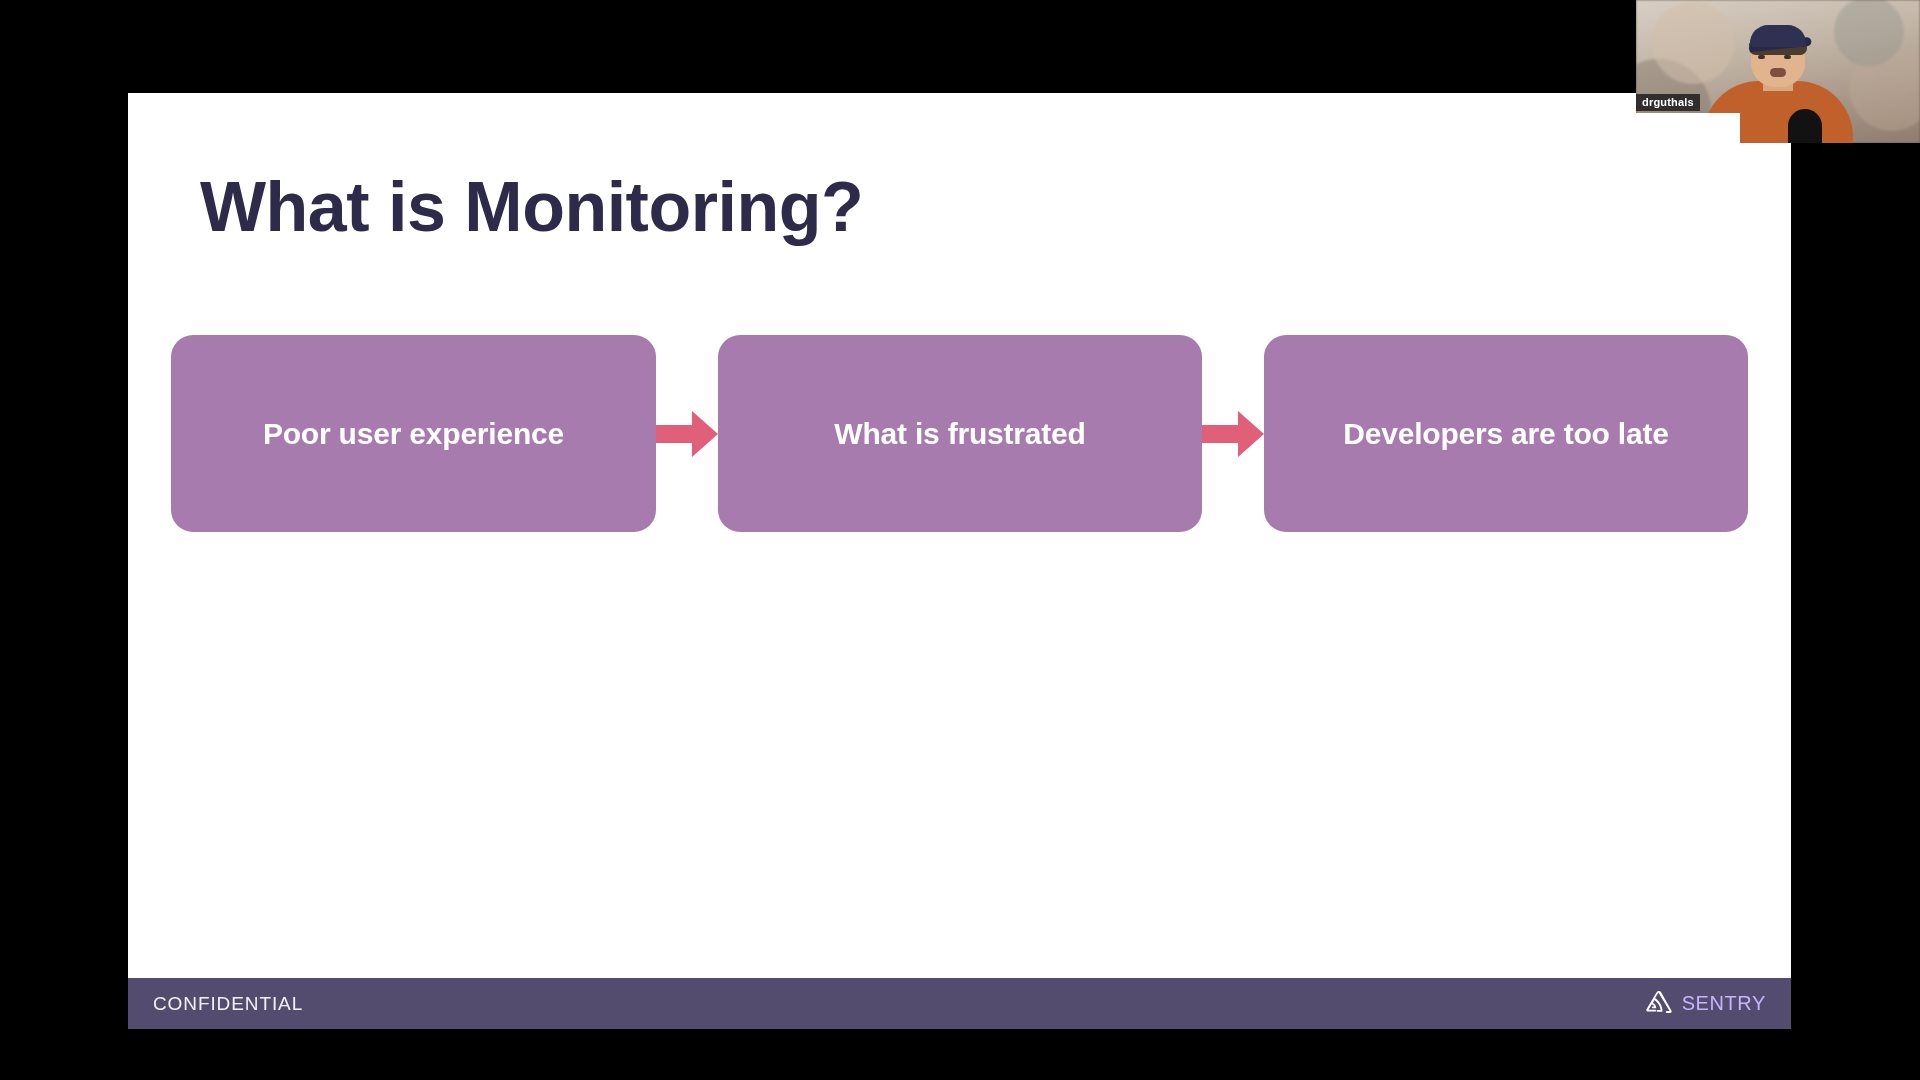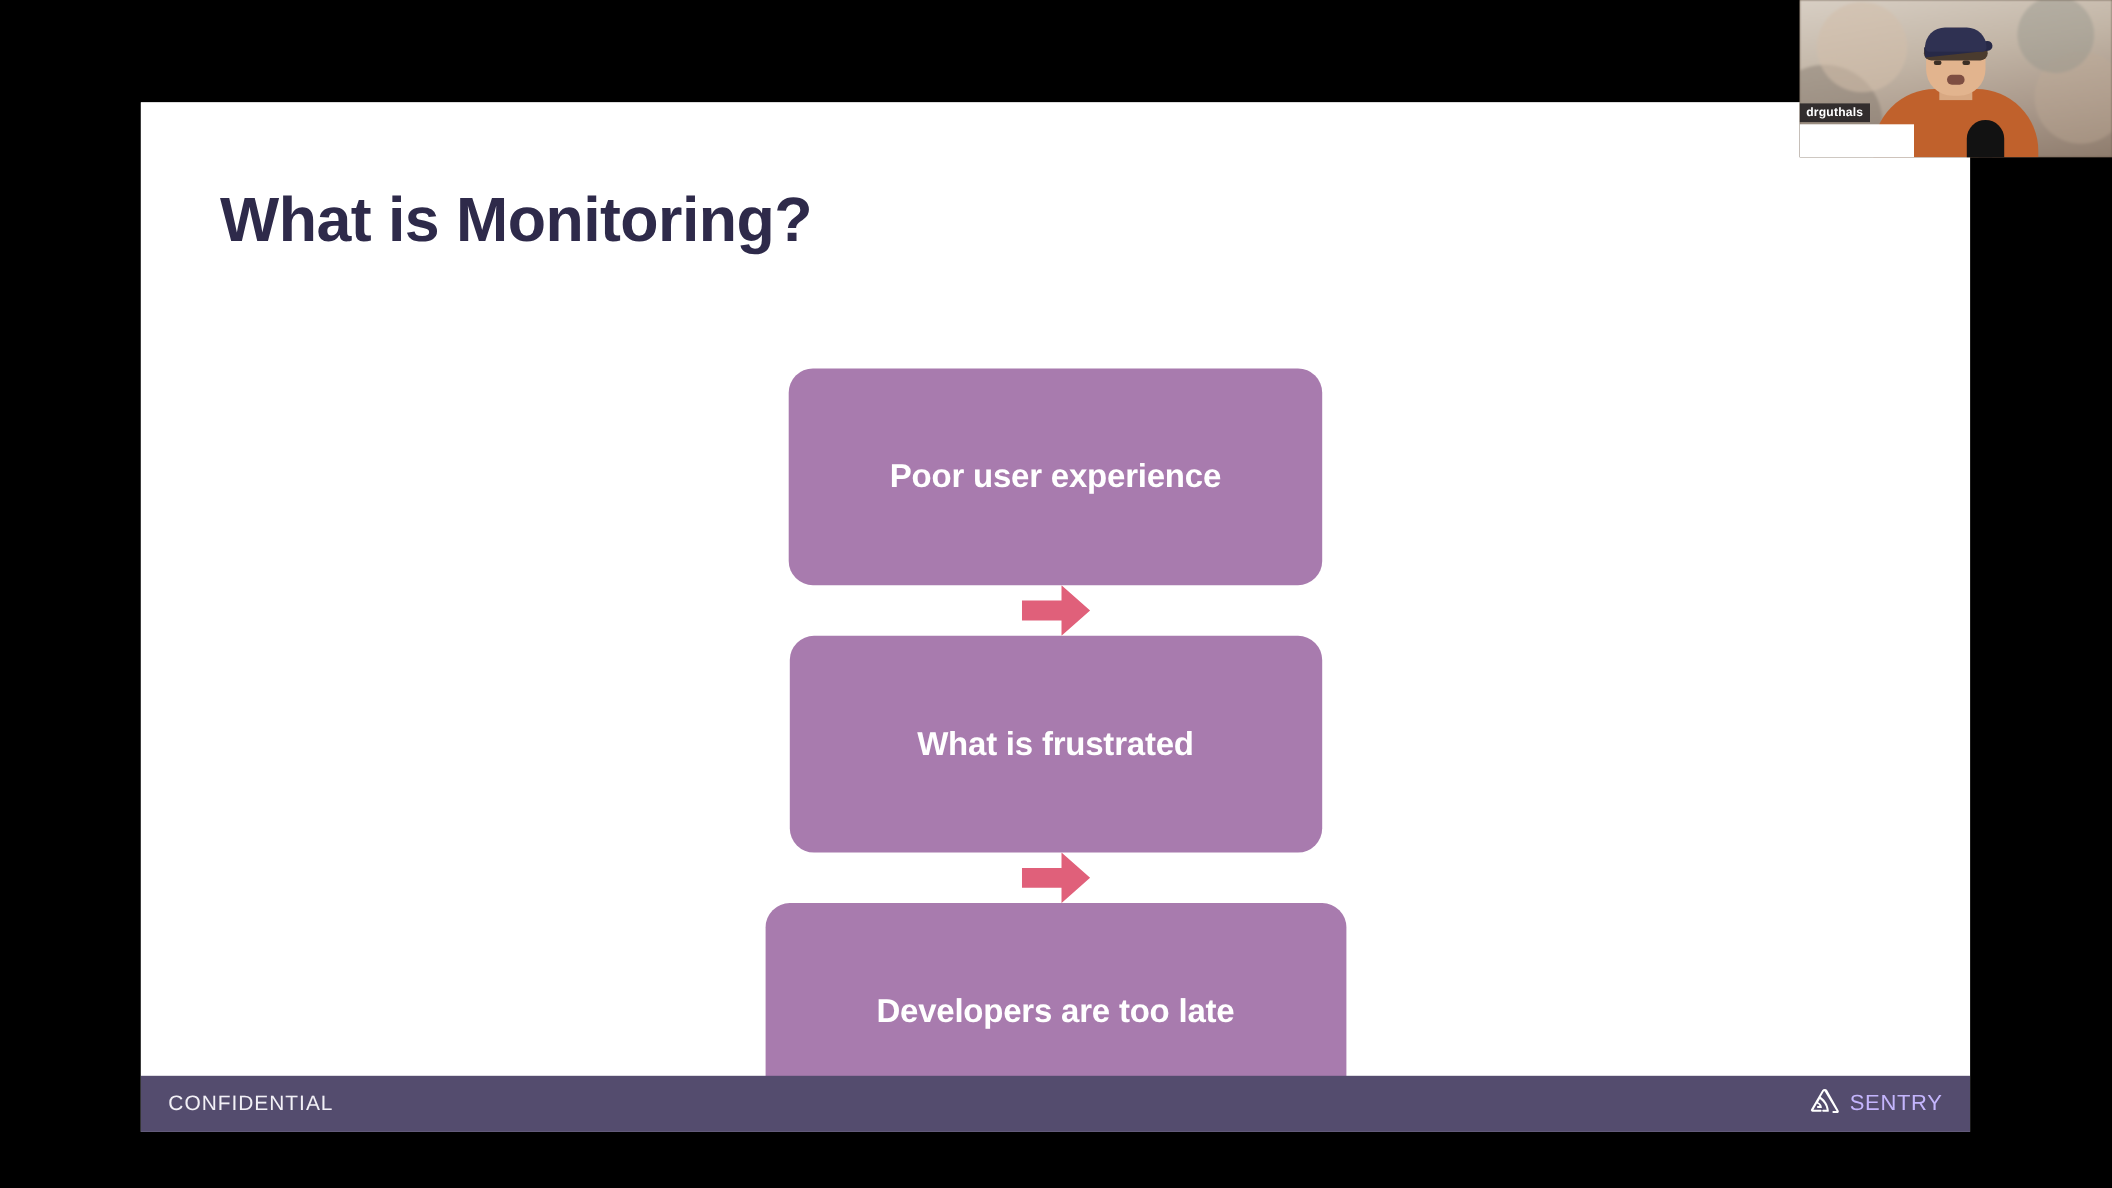--- a/index.html
+++ b/index.html
@@ -35,55 +35,54 @@
     left: 0; top: 0; right: 0;
     bottom: 51px;
     background: #ffffff;
   }
 
   
   #slide-title {
     position: absolute;
     left: 72px;
     top: 76px;
-    font-size: 57px;
+    font-size: 70px;
     font-weight: bold;
     letter-spacing: -0.5px;
     color: #2e2a4a;
     white-space: nowrap;
     line-height: 1.1;
   }
 
   
   #flow-row {
     position: absolute;
     left: 43px;
     top: 242px;
     width: 1577px;
     height: 197px;
     display: flex;
     align-items: center;
-    flex-direction: column;
   }
 
   .flow-box {
     height: 197px;
     border-radius: 22px;
     background: #a87bae;
     display: flex;
     align-items: center;
     justify-content: center;
     box-sizing: border-box;
     padding: 0 18px;
     flex: 0 0 auto;
   }
 
   .flow-box.box-1 { width: 485px; }
   .flow-box.box-2 { width: 484px; }
-  .flow-box.box-3 { width: 528px; }
+  .flow-box.box-3 { width: 484px; }
 
   .flow-box-label {
     color: #ffffff;
     font-size: 30px;
     font-weight: bold;
     letter-spacing: -0.2px;
     text-align: center;
     white-space: nowrap;
   }
 

